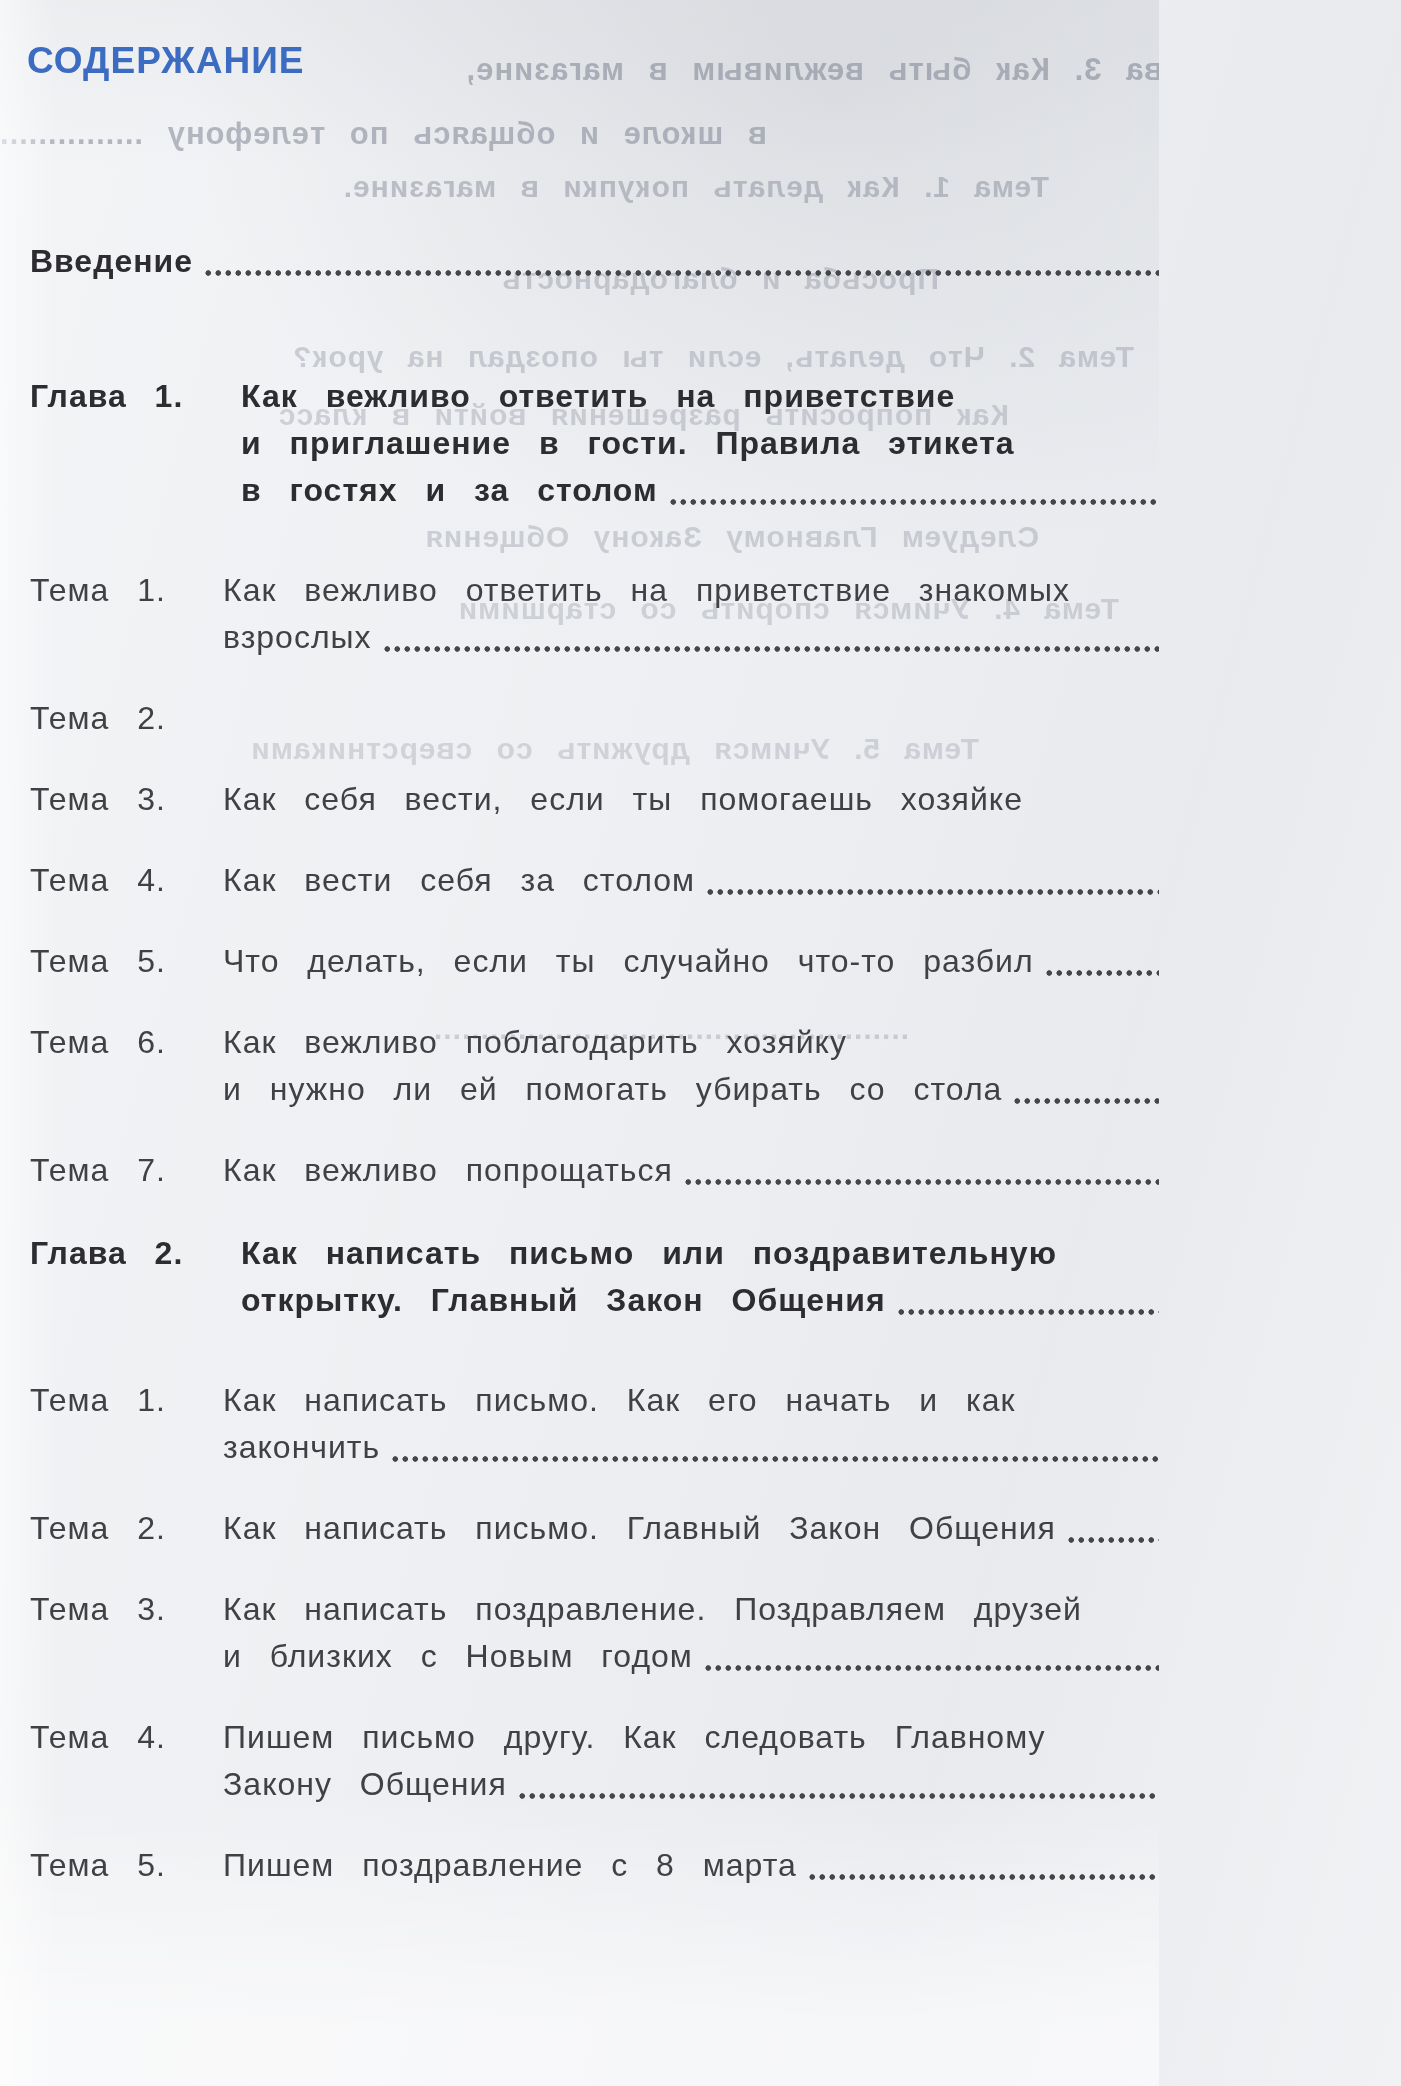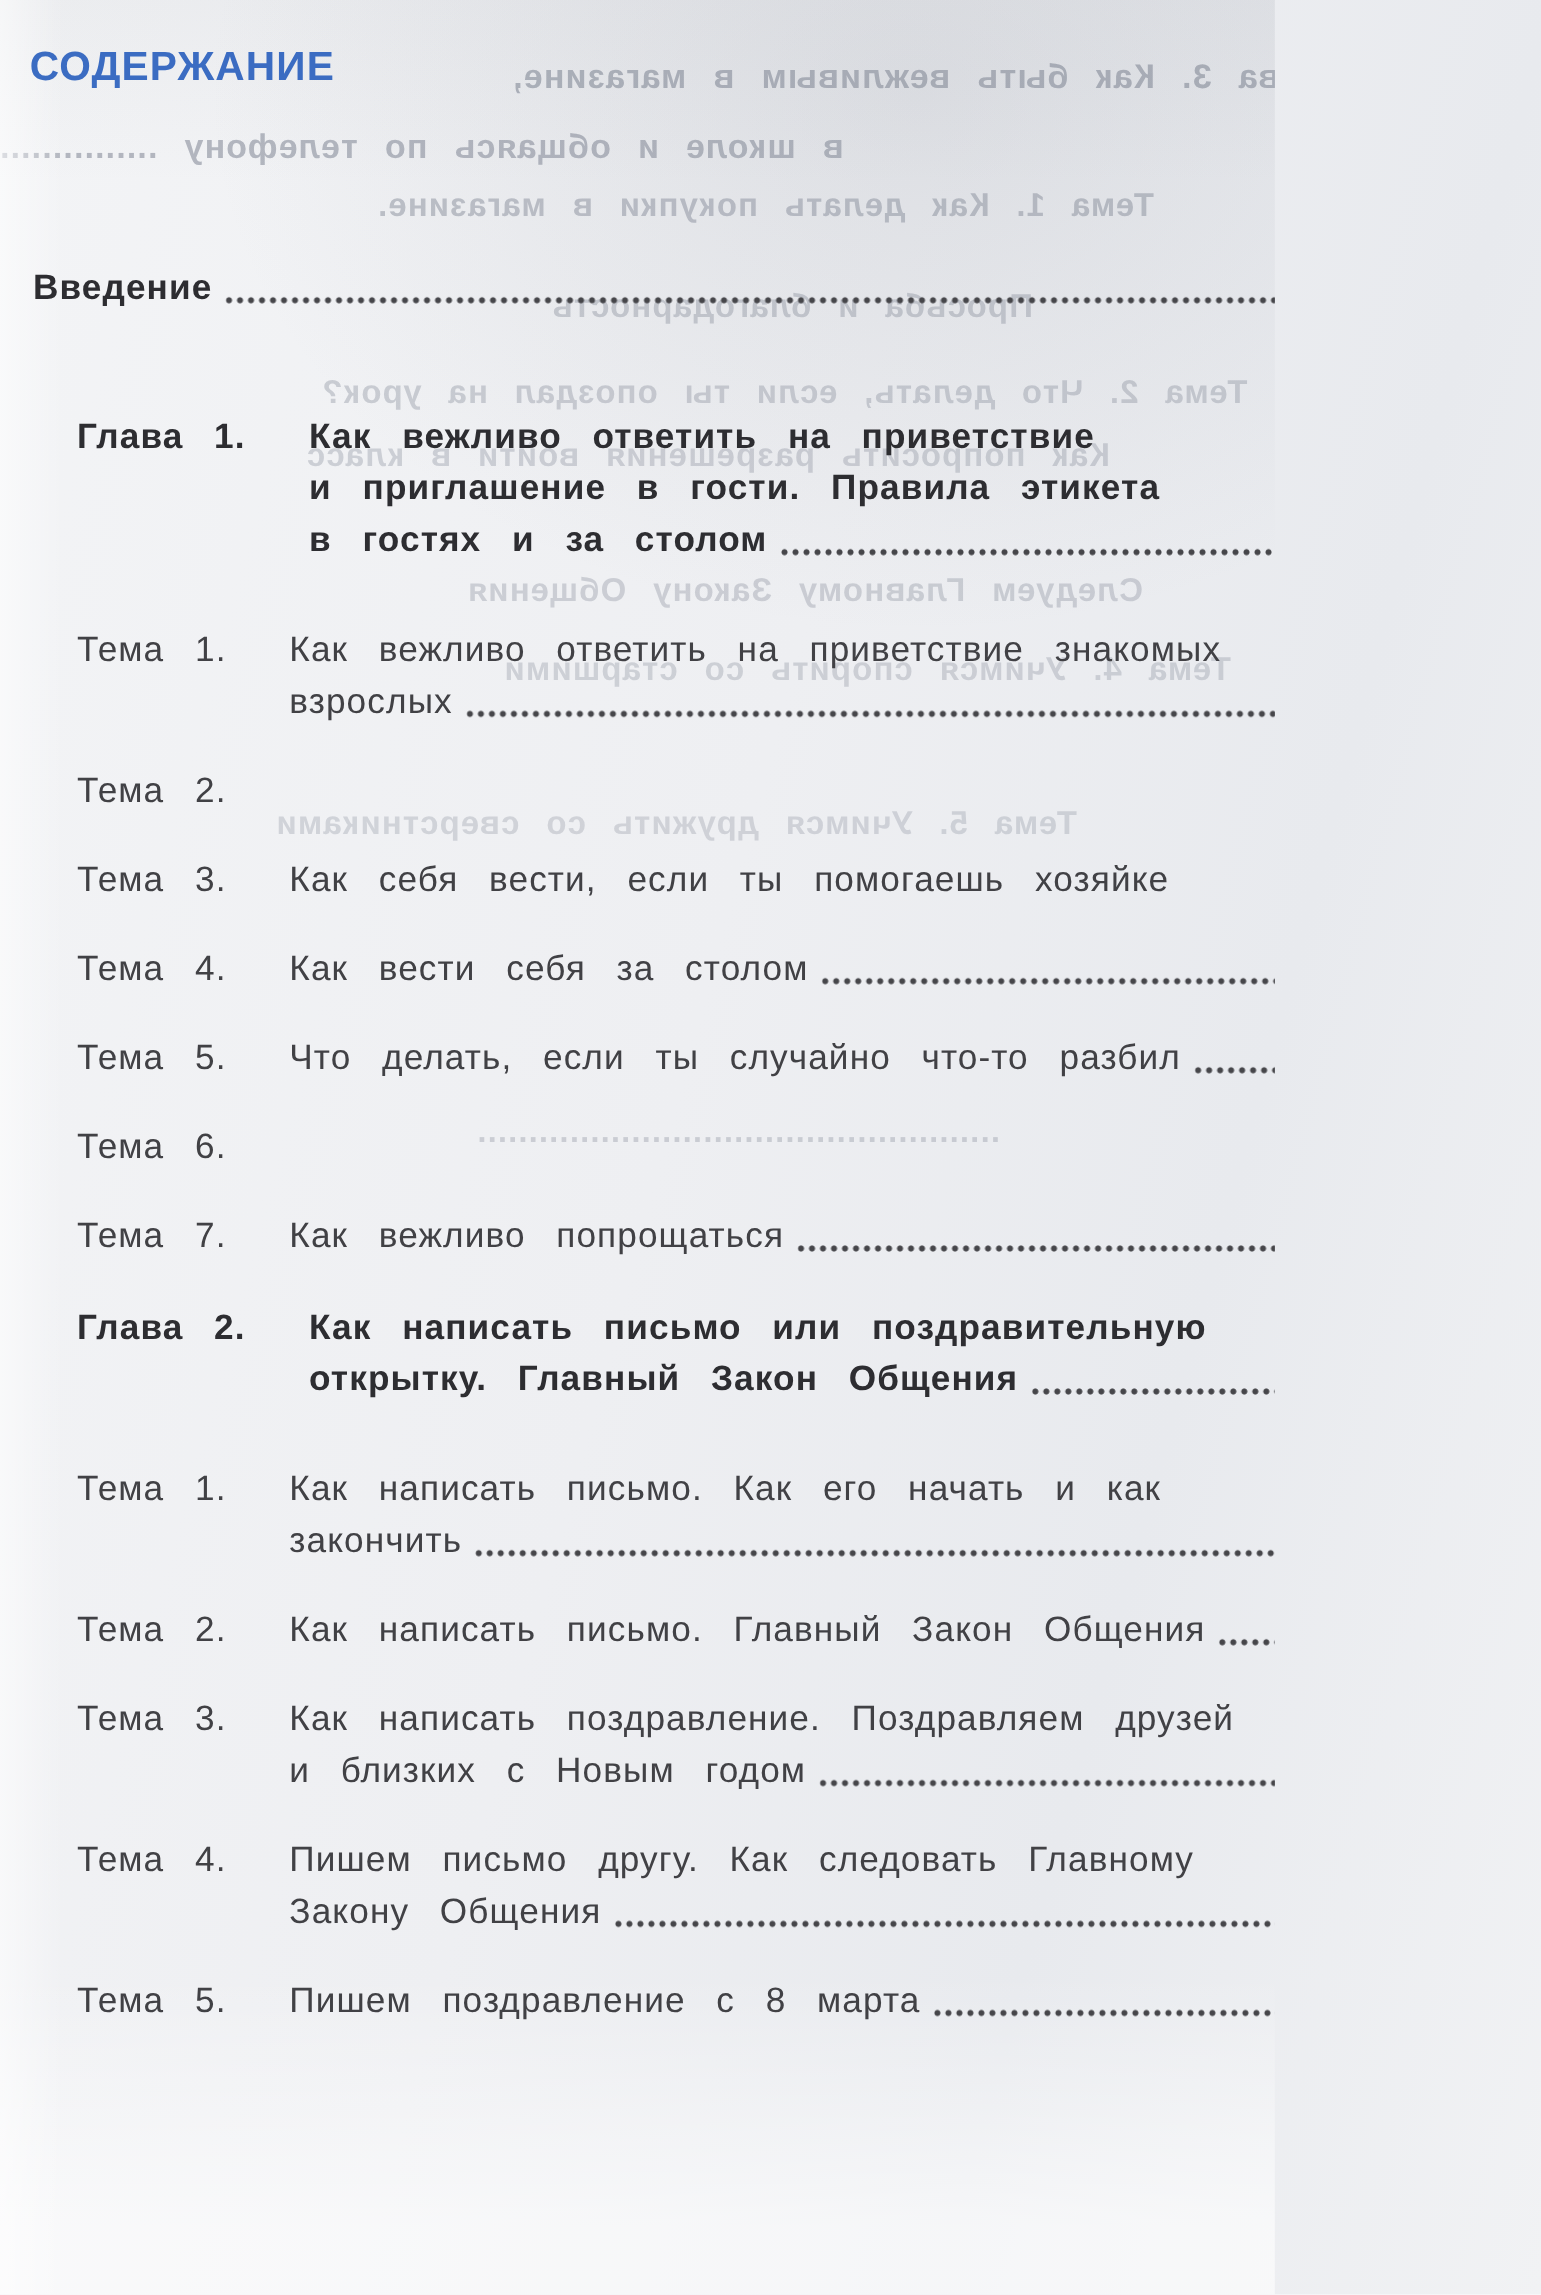--- a/index.html
+++ b/index.html
@@ -46,21 +46,21 @@
   .toc{
     position:absolute;top:238px;left:30px;width:1315px;
     color:#414145;font-size:32px;line-height:47px;
     letter-spacing:1px;word-spacing:18px;
   }
   .entry{display:flex;margin-bottom:34px;}
   .entry.intro,.entry.chapter{font-weight:700;color:#2d2d31;}
   .entry.intro{margin-bottom:88px;}
   .entry.chapter{margin-bottom:53px;}
   .entry.chapter ~ .entry.chapter{margin-top:36px;}
-  .lbl{flex:0 0 193px;white-space:nowrap;margin-left:40px;}
+  .lbl{flex:0 0 193px;white-space:nowrap;}
   .entry.chapter .lbl{flex-basis:211px;}
   .body{flex:1 1 auto;display:flex;flex-direction:column;min-width:0;}
   .line{display:block;white-space:nowrap;}
   .line.last{display:flex;align-items:flex-start;}
   .txt{white-space:nowrap;}
   .dots{
     flex:1 1 auto;min-width:24px;height:8px;align-self:flex-end;
     margin:0 3px 8px 12px;
     background-image:radial-gradient(circle at 3.2px 4px, #46464a 2.4px, rgba(0,0,0,0) 3.1px);
     background-size:10px 8px;background-repeat:repeat-x;
@@ -152,20 +152,28 @@
     <span class="body">
           <span class="line last">
             <span class="txt">Что делать, если ты случайно что-то разбил</span>
             <span class="dots"></span>
             <span class="pg">18</span>
           </span>
         </span>
   </div>
       <div class="entry topic">
     <span class="lbl">Тема 6.</span>
+    <span class="body">
+          <span class="line full">Как вежливо поблагодарить хозяйку</span>
+          <span class="line last">
+            <span class="txt">и нужно ли ей помогать убирать со стола</span>
+            <span class="dots"></span>
+            <span class="pg">21</span>
+          </span>
+        </span>
   </div>
       <div class="entry topic">
     <span class="lbl">Тема 7.</span>
     <span class="body">
           <span class="line last">
             <span class="txt">Как вежливо попрощаться</span>
             <span class="dots"></span>
             <span class="pg">23</span>
           </span>
         </span>

